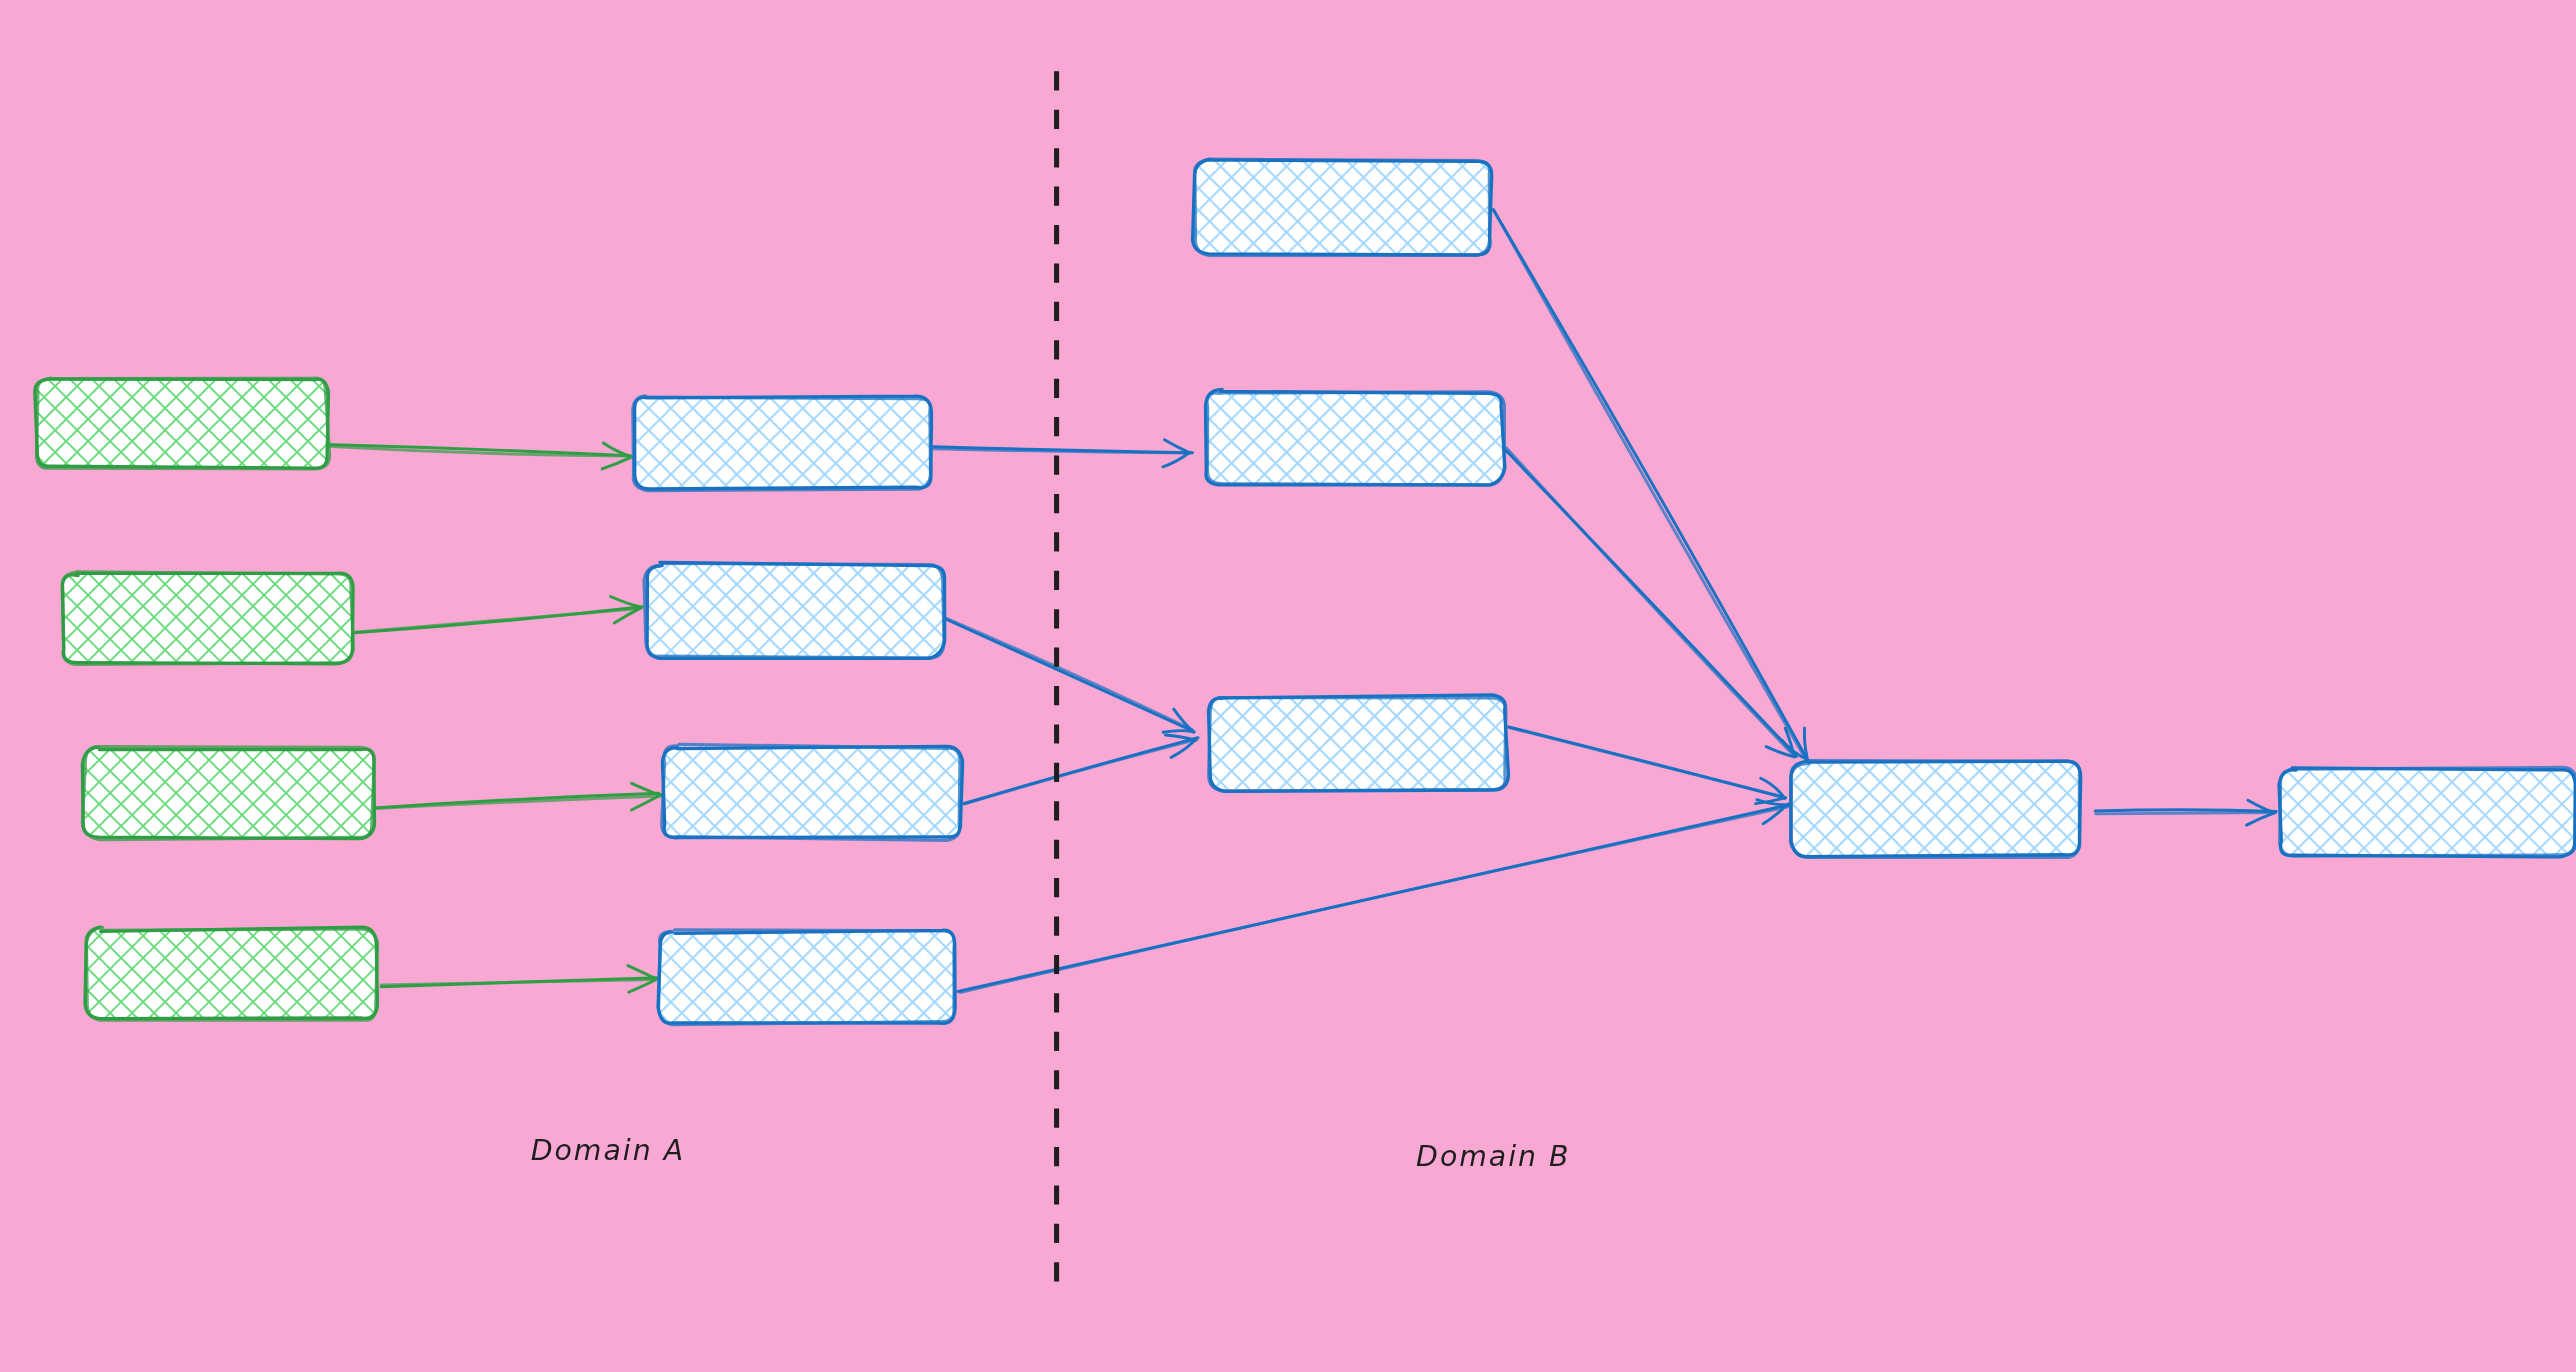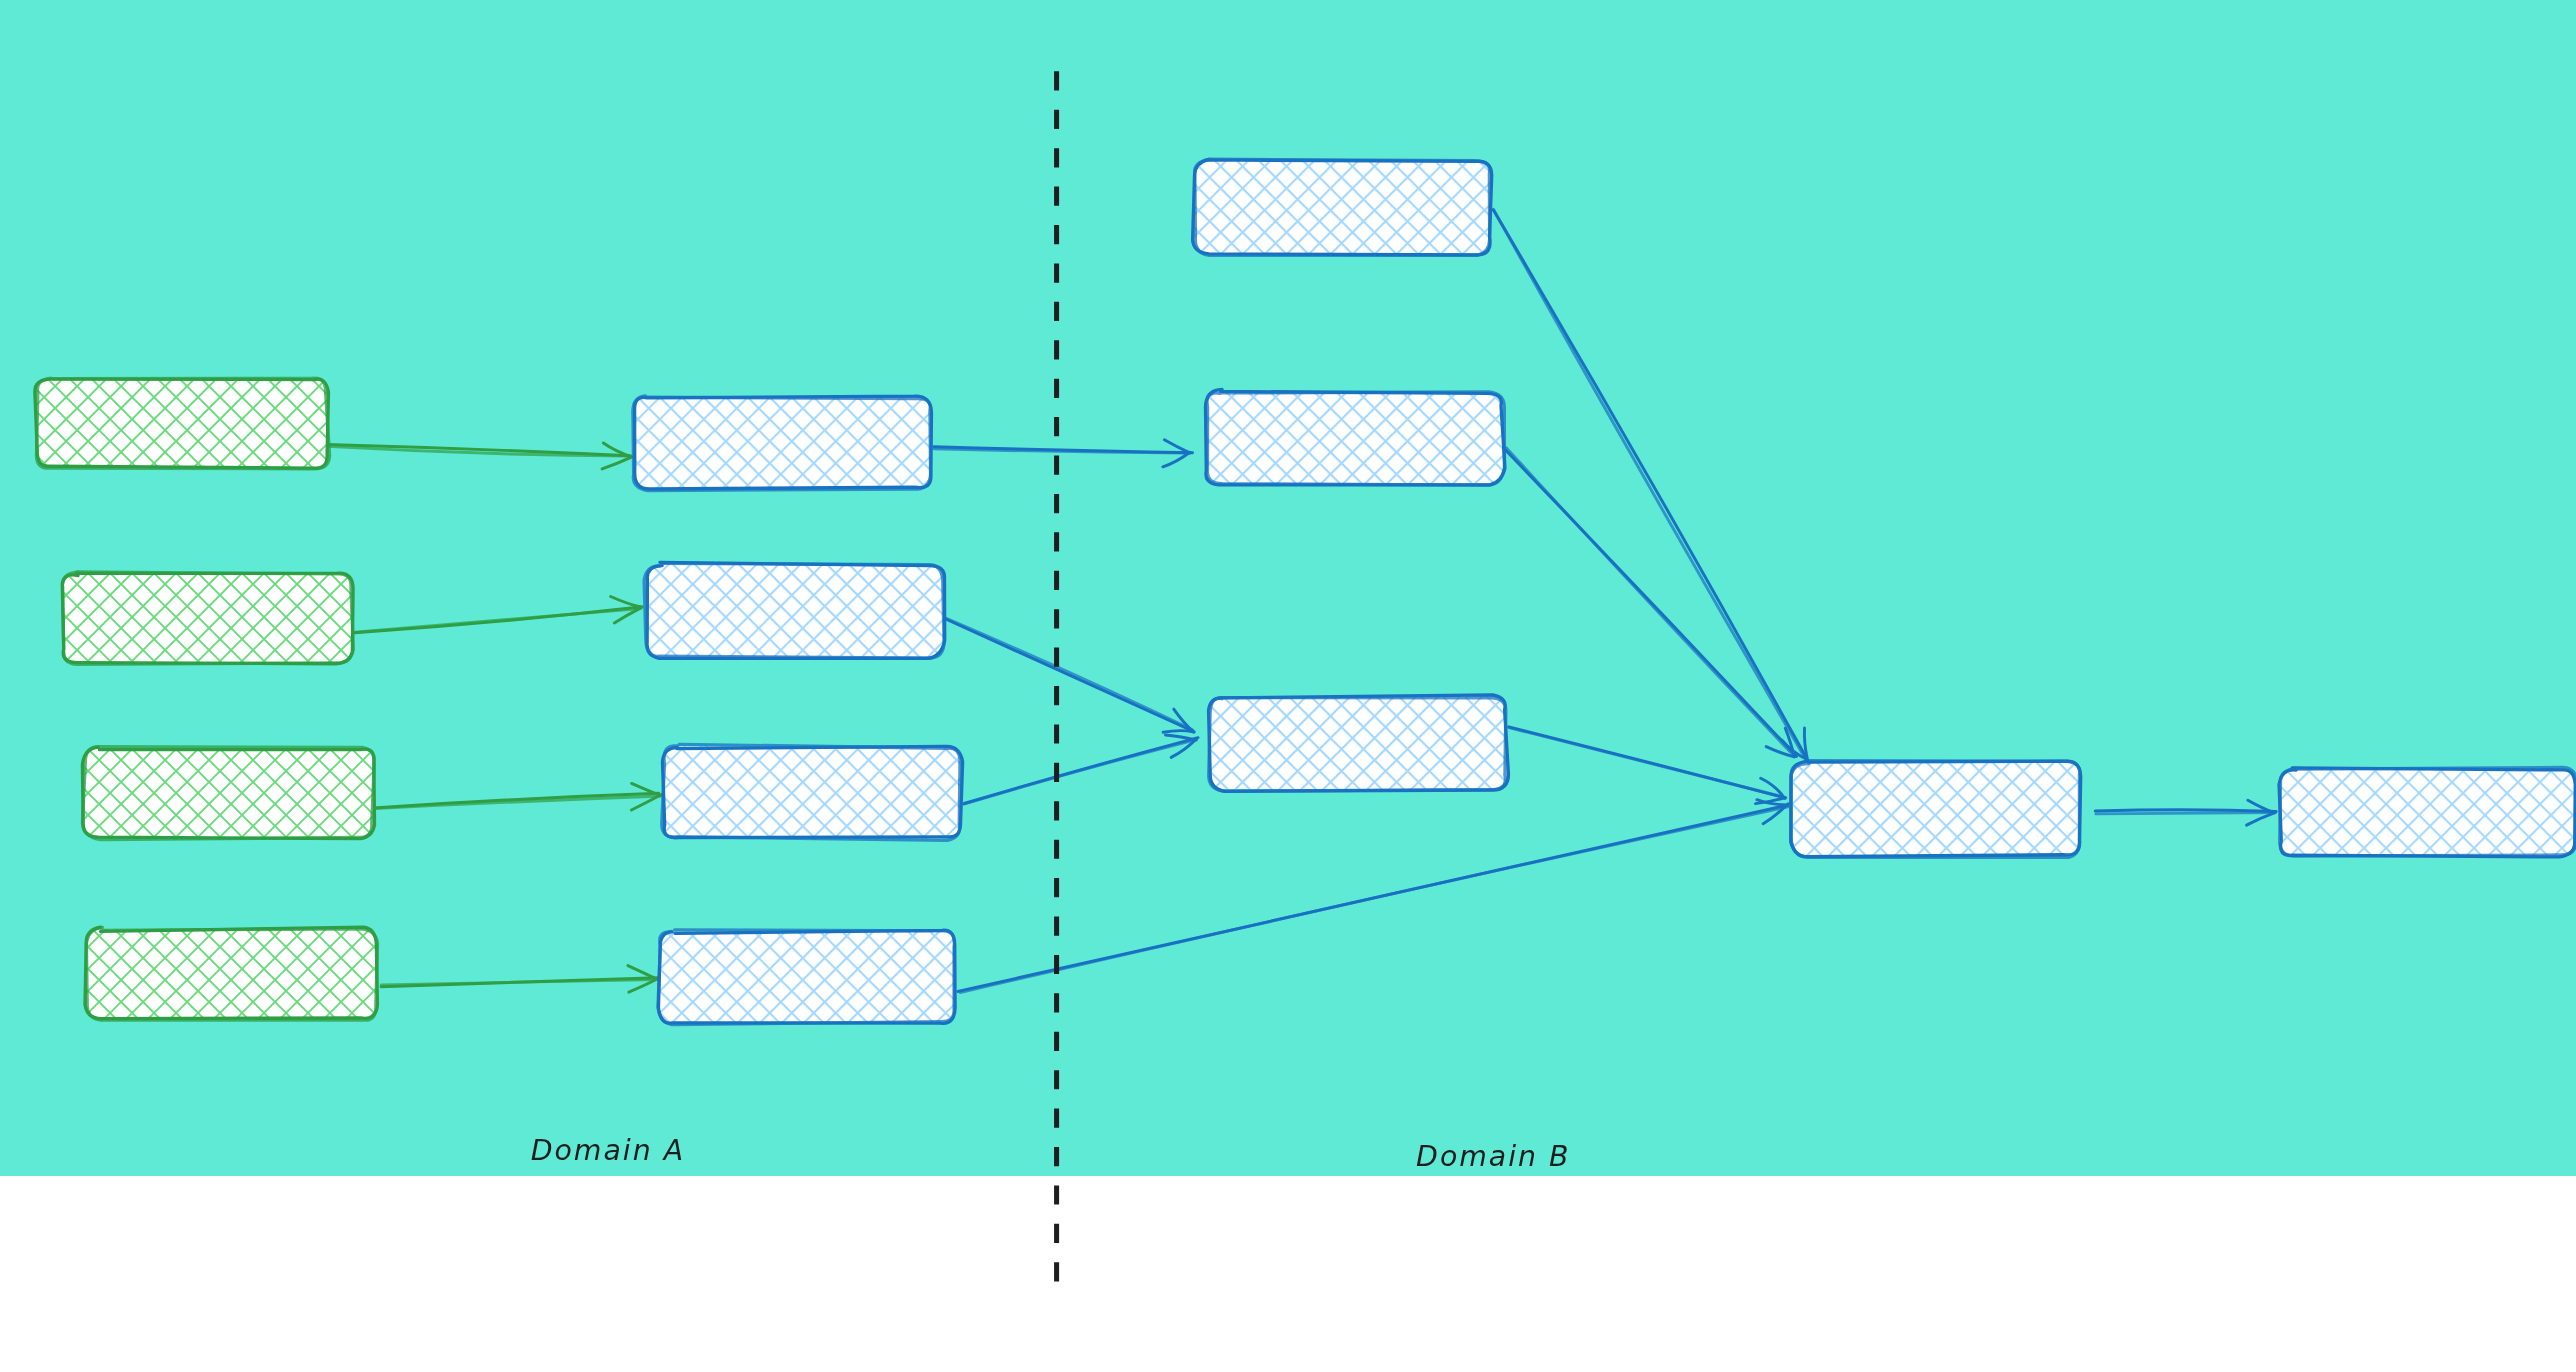--- a/index.html
+++ b/index.html
@@ -10,22 +10,22 @@
   }
   body {
     width: 2576px;
     height: 1372px;
     overflow: hidden;
     font-family: "DejaVu Sans", sans-serif;
   }
   #canvas-root {
     position: relative;
     width: 2576px;
-    height: 1176px;
-    background: #5eead4;
+    height: 1372px;
+    background: #f9a8d4;
   }
   #diagram-svg {
     position: absolute;
     top: 0;
     left: 0;
     width: 2576px;
     height: 1372px;
     display: block;
   }
   .domain-label {

